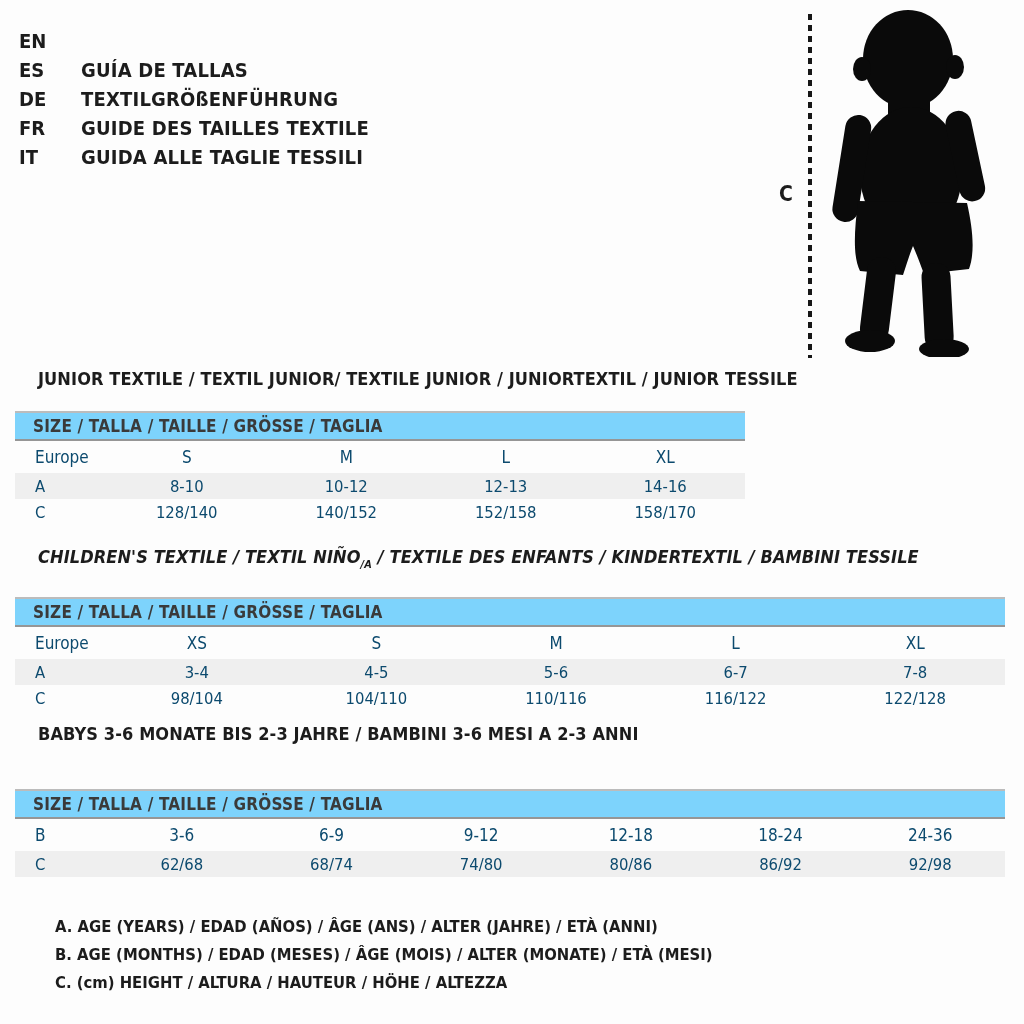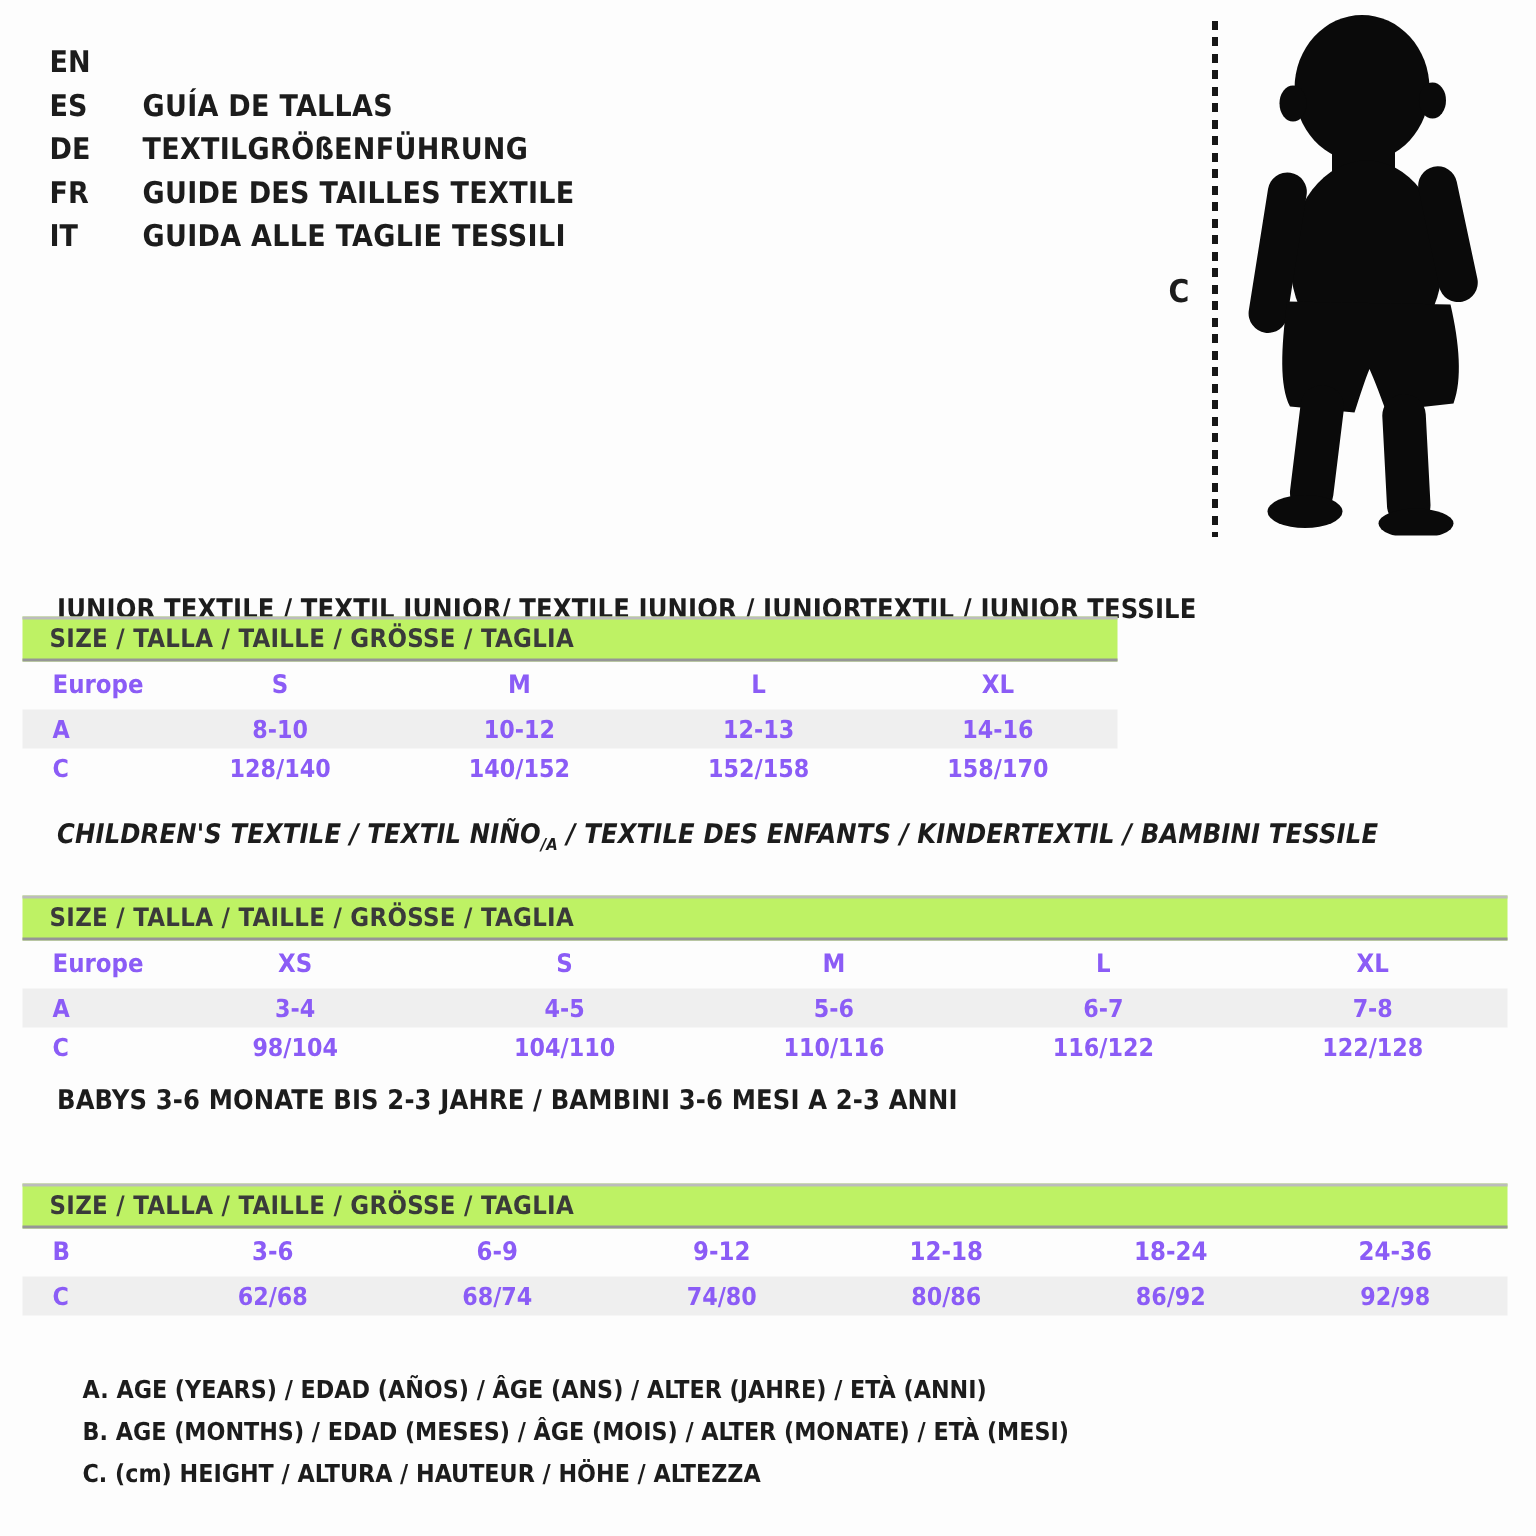--- a/index.html
+++ b/index.html
@@ -3,21 +3,21 @@
 <meta charset="utf-8">
 <style>
   html,body{margin:0;padding:0;background:#ffffff;}
   #canvas{
     position:relative;width:1024px;height:1024px;background:#fdfdfd;
     font-family:"DejaVu Sans","Liberation Sans",sans-serif;
     font-stretch:condensed;
     color:#1c1c1c;overflow:hidden;
   }
   
-  .lang-block{position:absolute;left:33px;top:26px;}
+  .lang-block{position:absolute;left:19px;top:26px;}
   .lang-row{display:flex;height:29px;align-items:center;}
   .lang-code{width:62px;font-weight:bold;font-size:20px;}
   .lang-title{font-weight:bold;font-size:20px;letter-spacing:.2px;white-space:nowrap;}
 
   
   .dotted-line{
     position:absolute;left:808px;top:14px;width:4px;height:344px;
     background:repeating-linear-gradient(to bottom,#161616 0 6px,transparent 6px 11px);
   }
   .height-label{position:absolute;left:779px;top:182px;font-size:21px;font-weight:bold;}
@@ -27,26 +27,26 @@
   .section-title{
     position:absolute;font-weight:bold;font-size:18px;letter-spacing:.1px;
     white-space:nowrap;line-height:20px;
   }
   .section-title sub{font-size:11px;}
   .two-line{line-height:28px;}
 
   
   .size-table{position:absolute;}
   .theader{
-    height:26px;line-height:26px;background:#bef264;
+    height:26px;line-height:26px;background:#7dd3fc;
     border-top:2px solid #bcbcbc;border-bottom:2px solid #969696;
     padding-left:18px;font-size:17px;font-weight:bold;color:#3a3a3a;
     letter-spacing:.2px;white-space:nowrap;
   }
-  .trow{display:flex;align-items:center;height:26px;font-size:16.5px;font-weight:bold;color:#8b5cf6;}
+  .trow{display:flex;align-items:center;height:26px;font-size:16.5px;font-weight:normal;color:#0c4a6e;}
   .trow.first{height:32px;font-size:17px;}
   .trow.shaded{background:#efefef;}
   .tlabel{flex:0 0 92px;padding-left:20px;box-sizing:border-box;}
   .tcell{flex:1;text-align:center;}
 
   
   .legend{position:absolute;left:35px;top:913px;font-weight:bold;font-size:16.5px;line-height:28px;margin-left:20px;}
   .legend-line{white-space:nowrap;}
 </style>
 </head>
@@ -88,21 +88,21 @@
       <rect x="28" y="110" width="26" height="108" rx="13" transform="rotate(9 41 118)"></rect>
       <rect x="126" y="106" width="26" height="92" rx="13" transform="rotate(-12 139 112)"></rect>
       <path d="M40,196 C36,228 35,252 42,266 L85,270 C89,258 92,248 95,241 C99,250 103,261 106,269 L151,264 C157,248 155,224 149,198 Z"></path>
       <rect x="50" y="252" width="29" height="86" rx="14" transform="rotate(7 64 258)"></rect>
       <rect x="103" y="258" width="29" height="88" rx="14" transform="rotate(-3 117 262)"></rect>
       <ellipse cx="52" cy="336" rx="25" ry="11"></ellipse>
       <ellipse cx="126" cy="344" rx="25" ry="10"></ellipse>
     </g>
   </svg>
 
-  <div class="section-title" style="left:38px;top:369px;margin-top:28px;">JUNIOR TEXTILE / TEXTIL JUNIOR/ TEXTILE JUNIOR / JUNIORTEXTIL / JUNIOR TESSILE</div>
+  <div class="section-title" style="left:38px;top:369px;">JUNIOR TEXTILE / TEXTIL JUNIOR/ TEXTILE JUNIOR / JUNIORTEXTIL / JUNIOR TESSILE</div>
   <div class="size-table" style="left:15px;top:411px;width:730px;">
     <div class="theader">SIZE / TALLA / TAILLE / GRÖSSE / TAGLIA</div>
     <div>
         <div class="trow first">
           <span class="tlabel">Europe</span>
           <span class="tcell">S</span>
           <span class="tcell">M</span>
           <span class="tcell">L</span>
           <span class="tcell">XL</span>
         </div>

